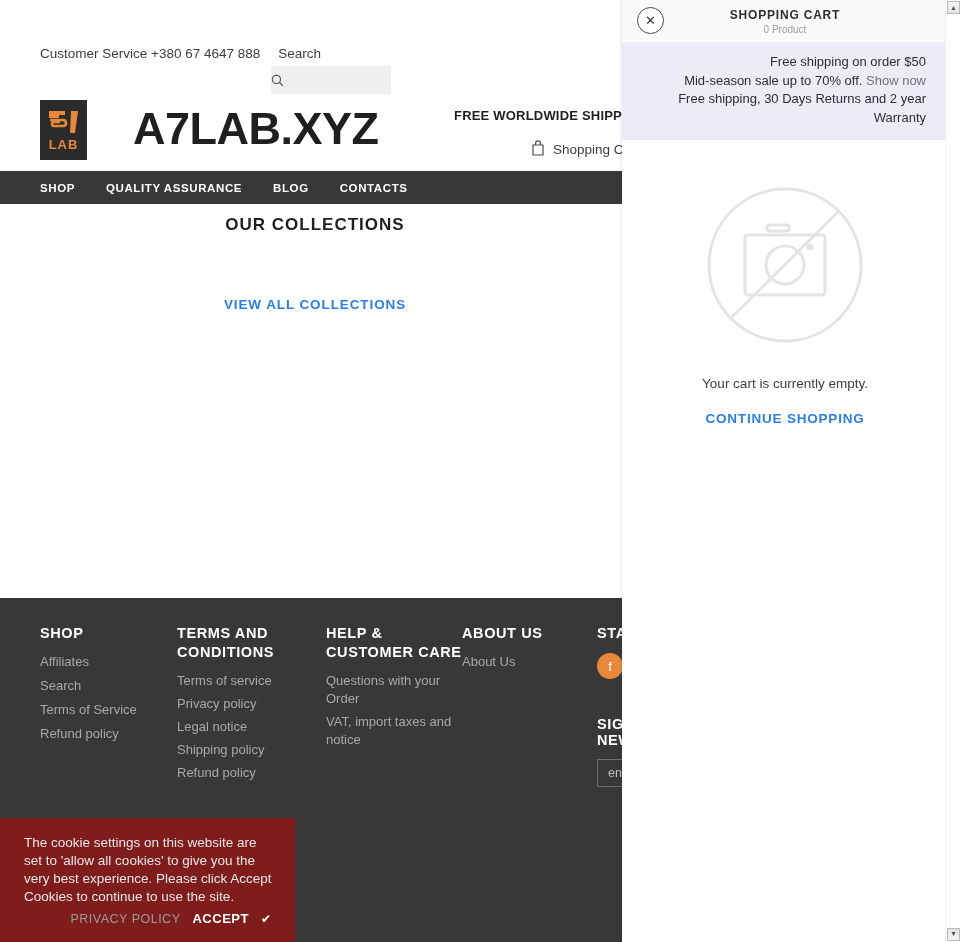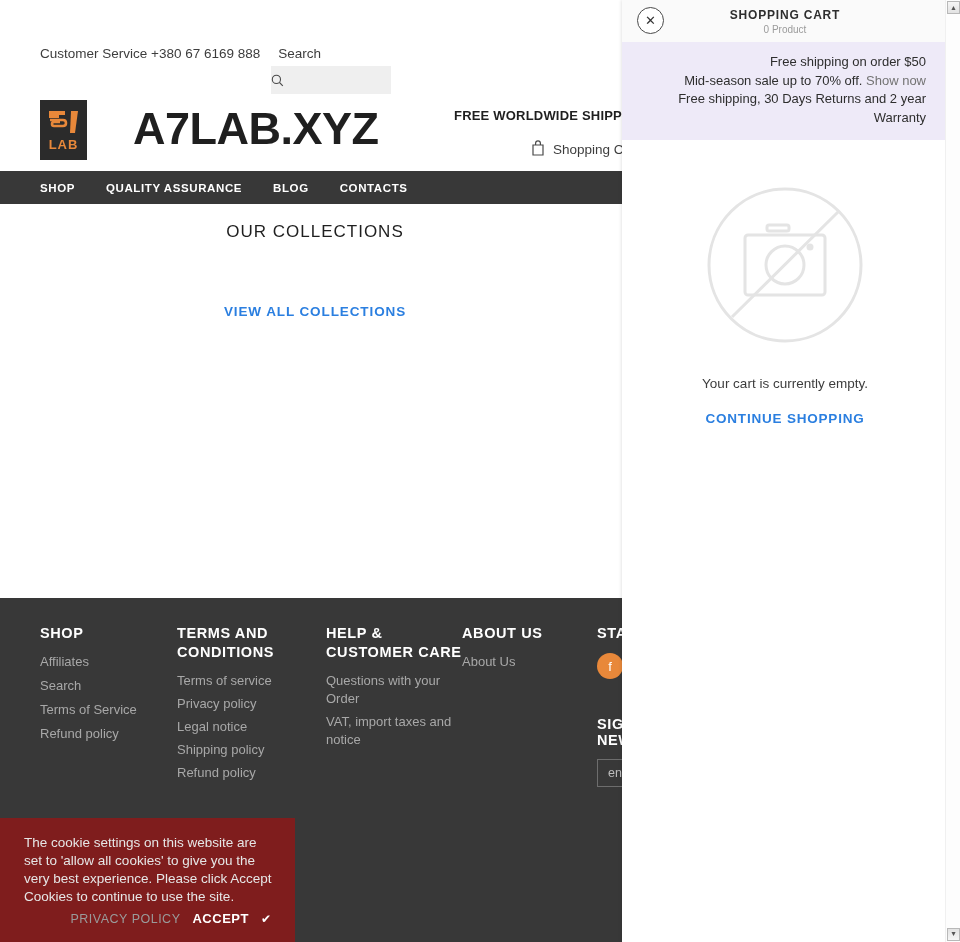--- a/index.html
+++ b/index.html
@@ -89,22 +89,22 @@
     letter-spacing: .6px; white-space: nowrap;
   }
   .nav-item:nth-child(1) { margin-left: 40px; }
   .nav-item { margin-right: 31px; }
 
   
   .collections {
     position: absolute; left: 0; top: 204px; width: 630px;
   }
   .collections-title {
-    text-align: center; font-size: 17px; font-weight: normal;
-    color: #1f1f1f; letter-spacing: 1px; margin-top: 18px;
+    text-align: center; font-size: 17px; font-weight: bold;
+    color: #1f1f1f; letter-spacing: 1px; margin-top: 11px;
   }
   .view-all {
     text-align: center; margin-top: 62px;
     font-size: 13.5px; font-weight: bold; color: #2b7fe0;
     letter-spacing: .9px;
   }
 
   
   .footer {
     position: absolute; left: 0; top: 598px; width: 623px; height: 344px;
@@ -208,21 +208,21 @@
     margin-top: 20px; font-size: 13.5px; font-weight: bold;
     color: #2b7fe0; letter-spacing: .8px;
   }
 </style>
 </head>
 <body>
 
 <div id="page">
 
   <div class="topbar">
-    <span class="cust-service">Customer Service +380 67 6169 888</span>
+    <span class="cust-service">Customer Service +380 67 4647 888</span>
     <span class="search-label">Search</span>
   </div>
 
   <div class="search-wrap">
     <span class="search-icon-box">
       <svg width="13" height="13" viewBox="0 0 13 13">
         <circle cx="5.4" cy="5.4" r="4.1" fill="none" stroke="#4a4a4a" stroke-width="1.1"></circle>
         <line x1="8.5" y1="8.5" x2="11.8" y2="11.8" stroke="#4a4a4a" stroke-width="1.1"></line>
       </svg>
     </span>

